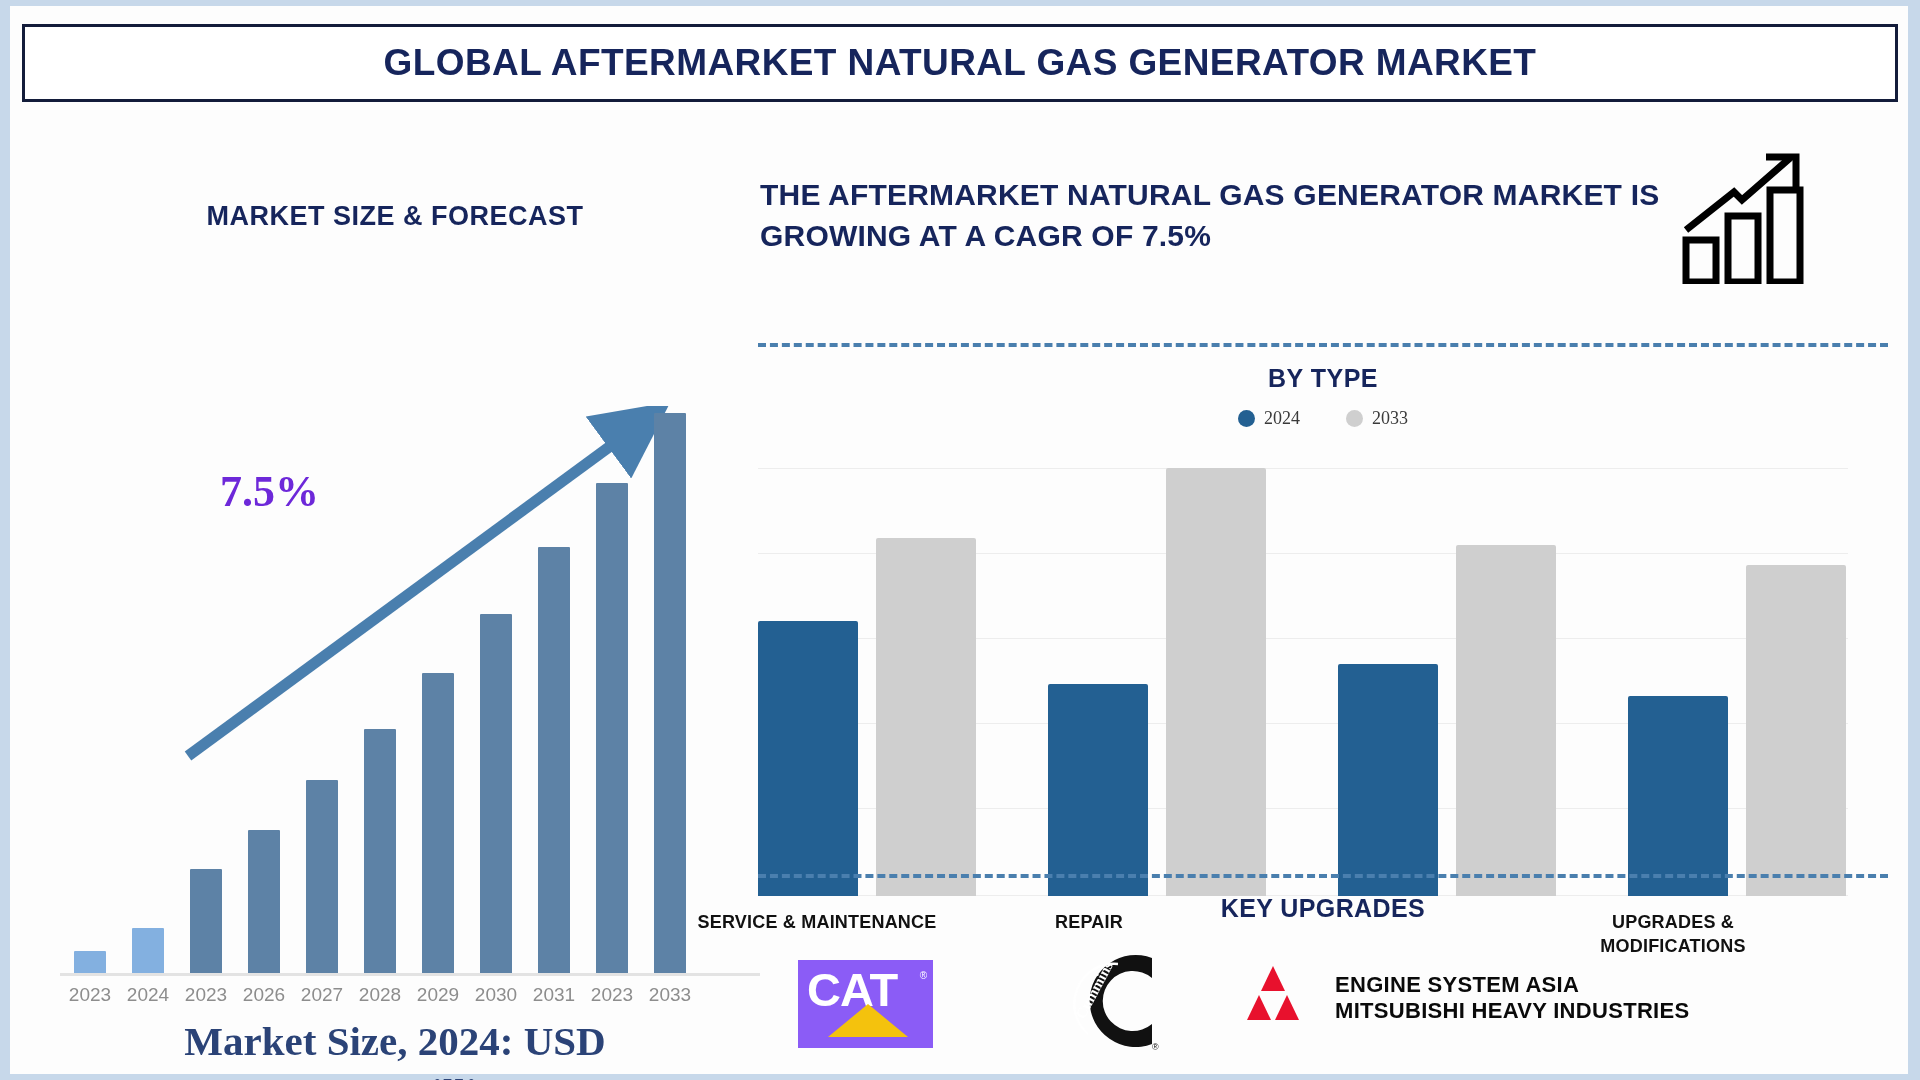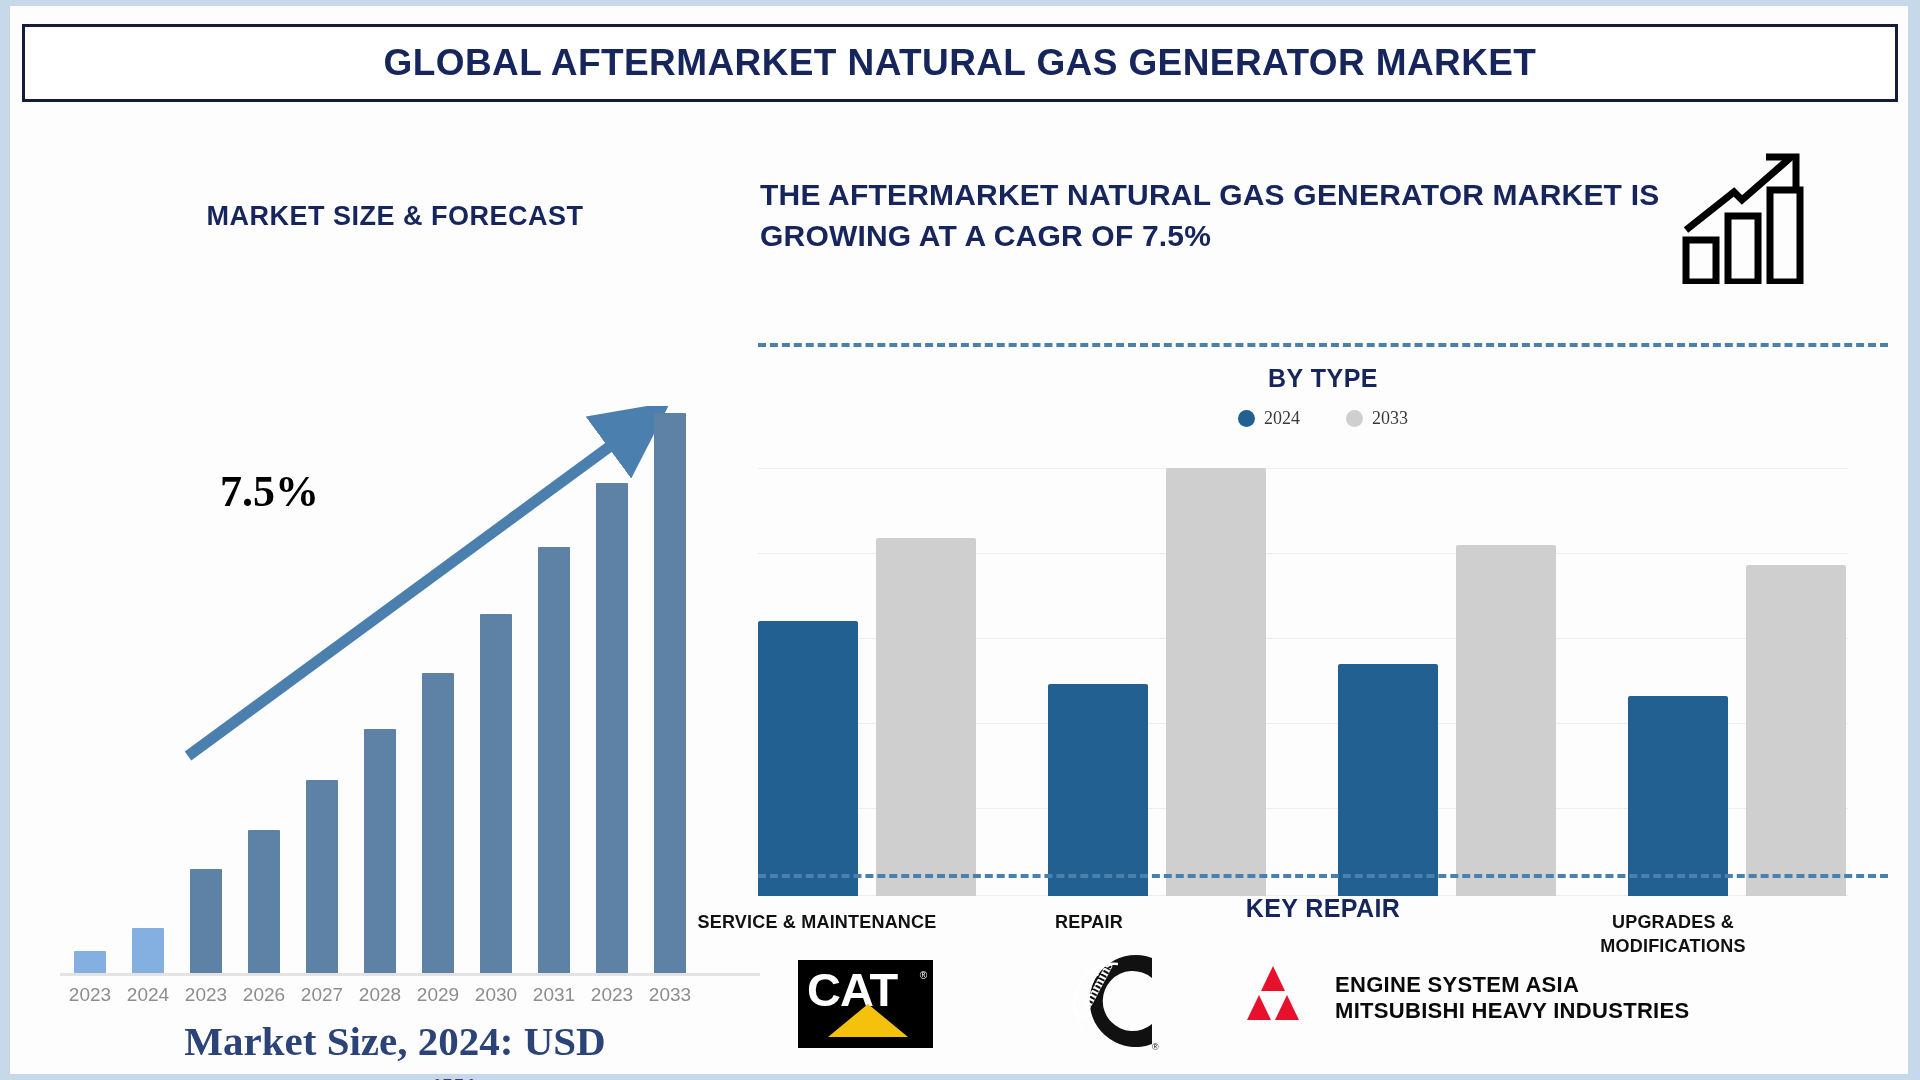--- a/index.html
+++ b/index.html
@@ -56,21 +56,21 @@
     font-size: 27px;
     font-weight: bold;
     color: #16255c;
     letter-spacing: 0.5px;
   }
   .cagr-label {
     position: absolute;
     left: 190px; top: 350px;
     font-size: 44px;
     font-weight: bold;
-    color: #000000;
+    color: #6d28d9;
     font-family: "Liberation Serif", serif;
   }
   .trend-arrow {
     position: absolute;
     left: 150px; top: 290px;
     width: 500px; height: 360px;
   }
   .hist-chart {
     position: absolute;
     left: 30px; top: 300px;
@@ -220,21 +220,21 @@
   .logos {
     position: absolute;
     left: 0; top: 830px;
     width: 1130px; height: 110px;
   }
   
   .logo-cat {
     position: absolute;
     left: 40px; top: 14px;
     width: 135px; height: 88px;
-    background: #000000;
+    background: #8b5cf6;
     overflow: hidden;
   }
   .cat-text {
     position: absolute;
     left: 9px; top: 6px;
     font-size: 47px;
     font-weight: bold;
     color: #ffffff;
     font-family: "Liberation Sans", sans-serif;
     letter-spacing: -1px;
@@ -385,21 +385,21 @@
       </div>
 
       <div class="type-labels">
         <div class="type-label" style="left:-76px;">SERVICE &amp; MAINTENANCE</div>
         <div class="type-label" style="left:196px;">REPAIR</div>
         <div class="type-label" style="left:780px;">UPGRADES &amp; MODIFICATIONS</div>
       </div>
 
       <div class="dash-sep" id="sep2"></div>
 
-      <div class="keyplayers-title">KEY REPAIR</div>
+      <div class="keyplayers-title">KEY UPGRADES</div>
 
       <div class="logos">
 
         <div class="logo-cat">
           <span class="cat-text">CAT</span>
           <span class="cat-reg">®</span>
           <span class="cat-tri"></span>
         </div>
 
         <svg class="logo-cummins" viewBox="0 0 130 110">

